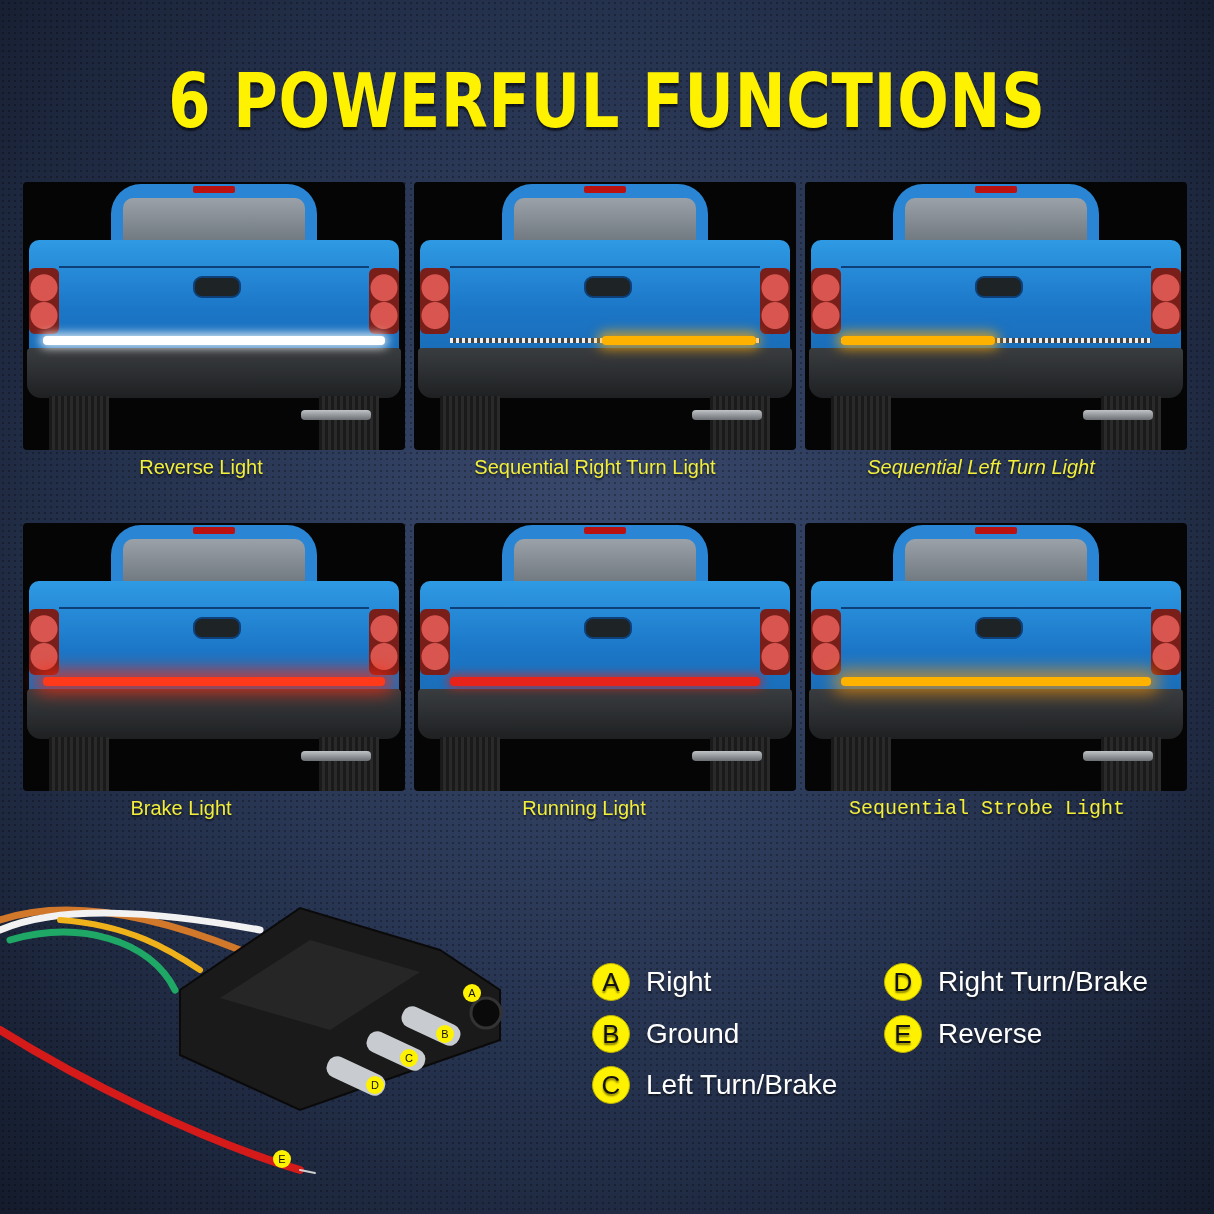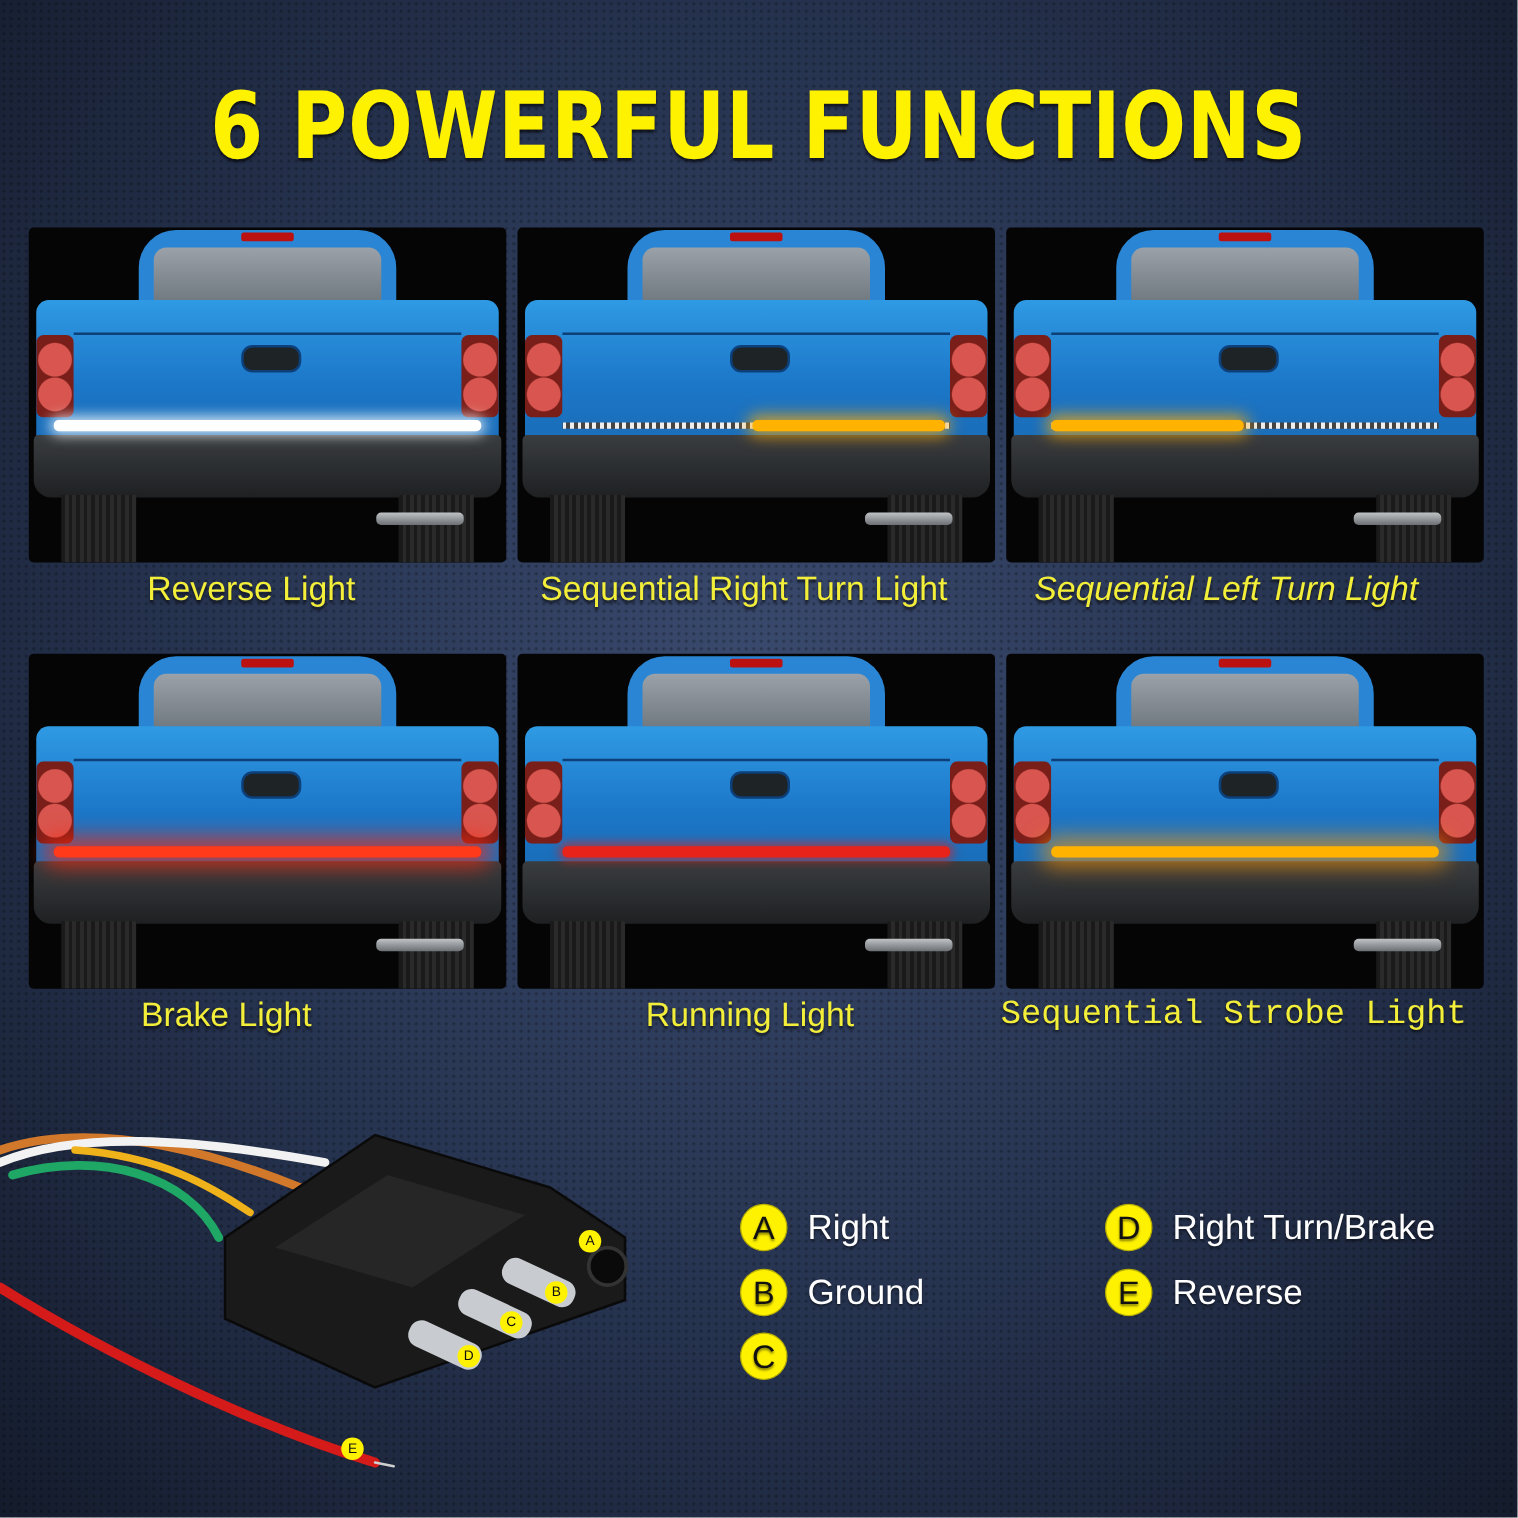--- a/index.html
+++ b/index.html
@@ -19,21 +19,21 @@
     font-size: 74px; letter-spacing: 1px; color: #fff200;
     transform: scaleX(0.82); transform-origin: center;
     text-shadow: 0 3px 2px rgba(0,0,0,0.6);
   }
   .panel {
     position: absolute; width: 382px; height: 268px; background: #050505;
     border-radius: 4px; overflow: hidden;
   }
   .caption {
     position: absolute; width: 382px; text-align: center; color: #f2ee3a;
-    font-size: 27px; text-shadow: 0 2px 2px rgba(0,0,0,0.6);
+    font-size: 20px; text-shadow: 0 2px 2px rgba(0,0,0,0.6);
   }
   
   .truck { position: absolute; left: 0; top: 0; width: 382px; height: 268px; }
   .cab { position: absolute; left: 88px; top: 2px; width: 206px; height: 70px; background: #2a86d4; border-radius: 30px 30px 0 0; }
   .window { position: absolute; left: 100px; top: 16px; width: 182px; height: 46px; background: linear-gradient(#9aa1a8, #6e767e); border-radius: 10px 10px 0 0; }
   .brake3 { position: absolute; left: 170px; top: 4px; width: 42px; height: 7px; background: #b11; border-radius: 2px; }
   .bed { position: absolute; left: 6px; top: 58px; width: 370px; height: 112px; background: linear-gradient(#2f9ae4 0%, #1c77c8 60%, #1a6db8 100%); border-radius: 10px 10px 0 0; }
   .bedline { position: absolute; left: 36px; top: 84px; width: 310px; height: 2px; background: #0d3f78; }
   .handle { position: absolute; left: 170px; top: 94px; width: 44px; height: 18px; background: #1e2326; border-radius: 9px; border: 2px solid #0d3f78; }
   .tail { position: absolute; top: 86px; width: 30px; height: 66px; background: radial-gradient(circle at 50% 30%, #d8564f 0 13px, transparent 14px), radial-gradient(circle at 50% 72%, #d8564f 0 13px, transparent 14px), #7a1e1a; border-radius: 6px; }
@@ -143,21 +143,21 @@
       <div class="handle"></div>
     <div class="tail l"></div>
       <div class="tail r"></div>
     <div class="bumper"></div>
       <div class="wheel l"></div>
       <div class="wheel r"></div>
       <div class="pipe"></div>
     <div class="bar" style="left:36px;width:310px;background:#e8241a;box-shadow:0 0 8px 3px rgba(230,30,20,0.6);"></div>
   </div>
 </div>
-<div class="caption" style="left:409px;top:797px;">Running Light</div>
+<div class="caption" style="left:393px;top:797px;">Running Light</div>
 
 <div class="panel" style="left:805px;top:523px;">
   <div class="truck">
     <div class="cab"></div>
       <div class="window"></div>
       <div class="brake3"></div>
     <div class="bed"></div>
       <div class="bedline"></div>
       <div class="handle"></div>
     <div class="tail l"></div>
@@ -200,20 +200,21 @@
 <div class="legend-item" style="left:592px;top:963px;">
   <span class="badge">A</span>
   <span>Right</span>
 </div>
 <div class="legend-item" style="left:592px;top:1015px;">
   <span class="badge">B</span>
   <span>Ground</span>
 </div>
 <div class="legend-item" style="left:592px;top:1066px;">
   <span class="badge">C</span>
+  <span>Left Turn/Brake</span>
 </div>
 <div class="legend-item" style="left:884px;top:963px;">
   <span class="badge">D</span>
   <span>Right Turn/Brake</span>
 </div>
 <div class="legend-item" style="left:884px;top:1015px;">
   <span class="badge">E</span>
   <span>Reverse</span>
 </div>
 

